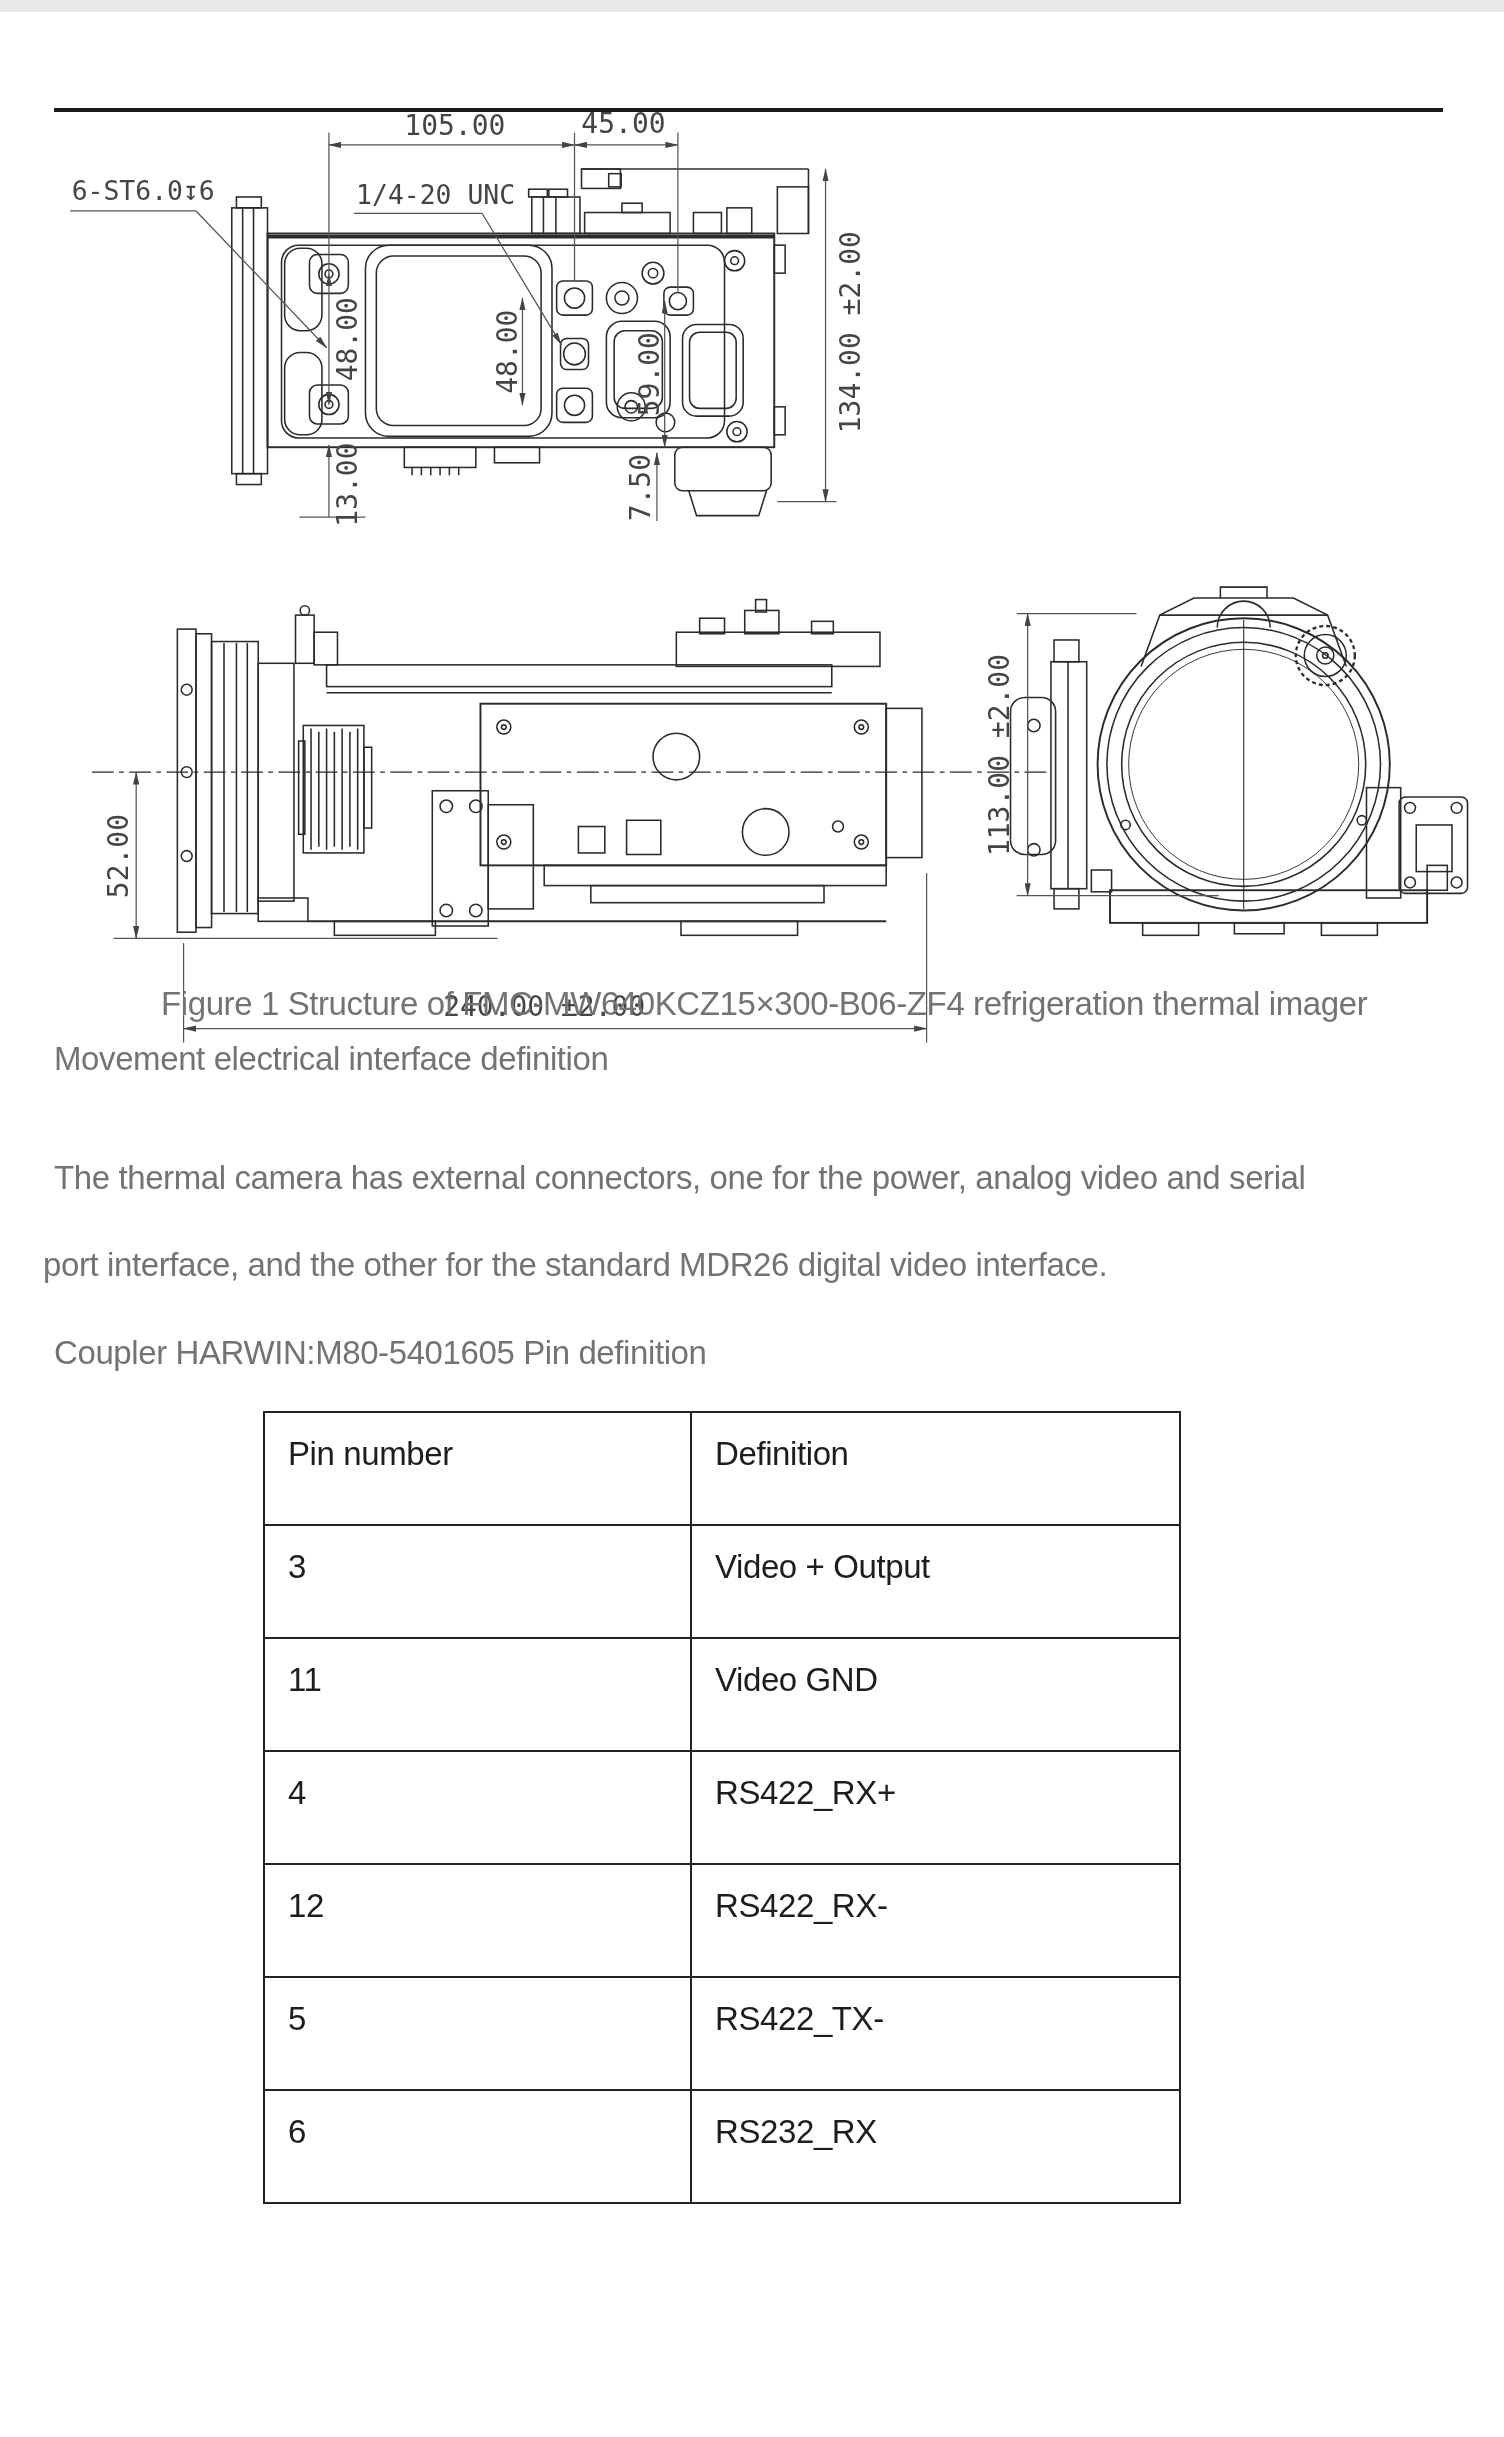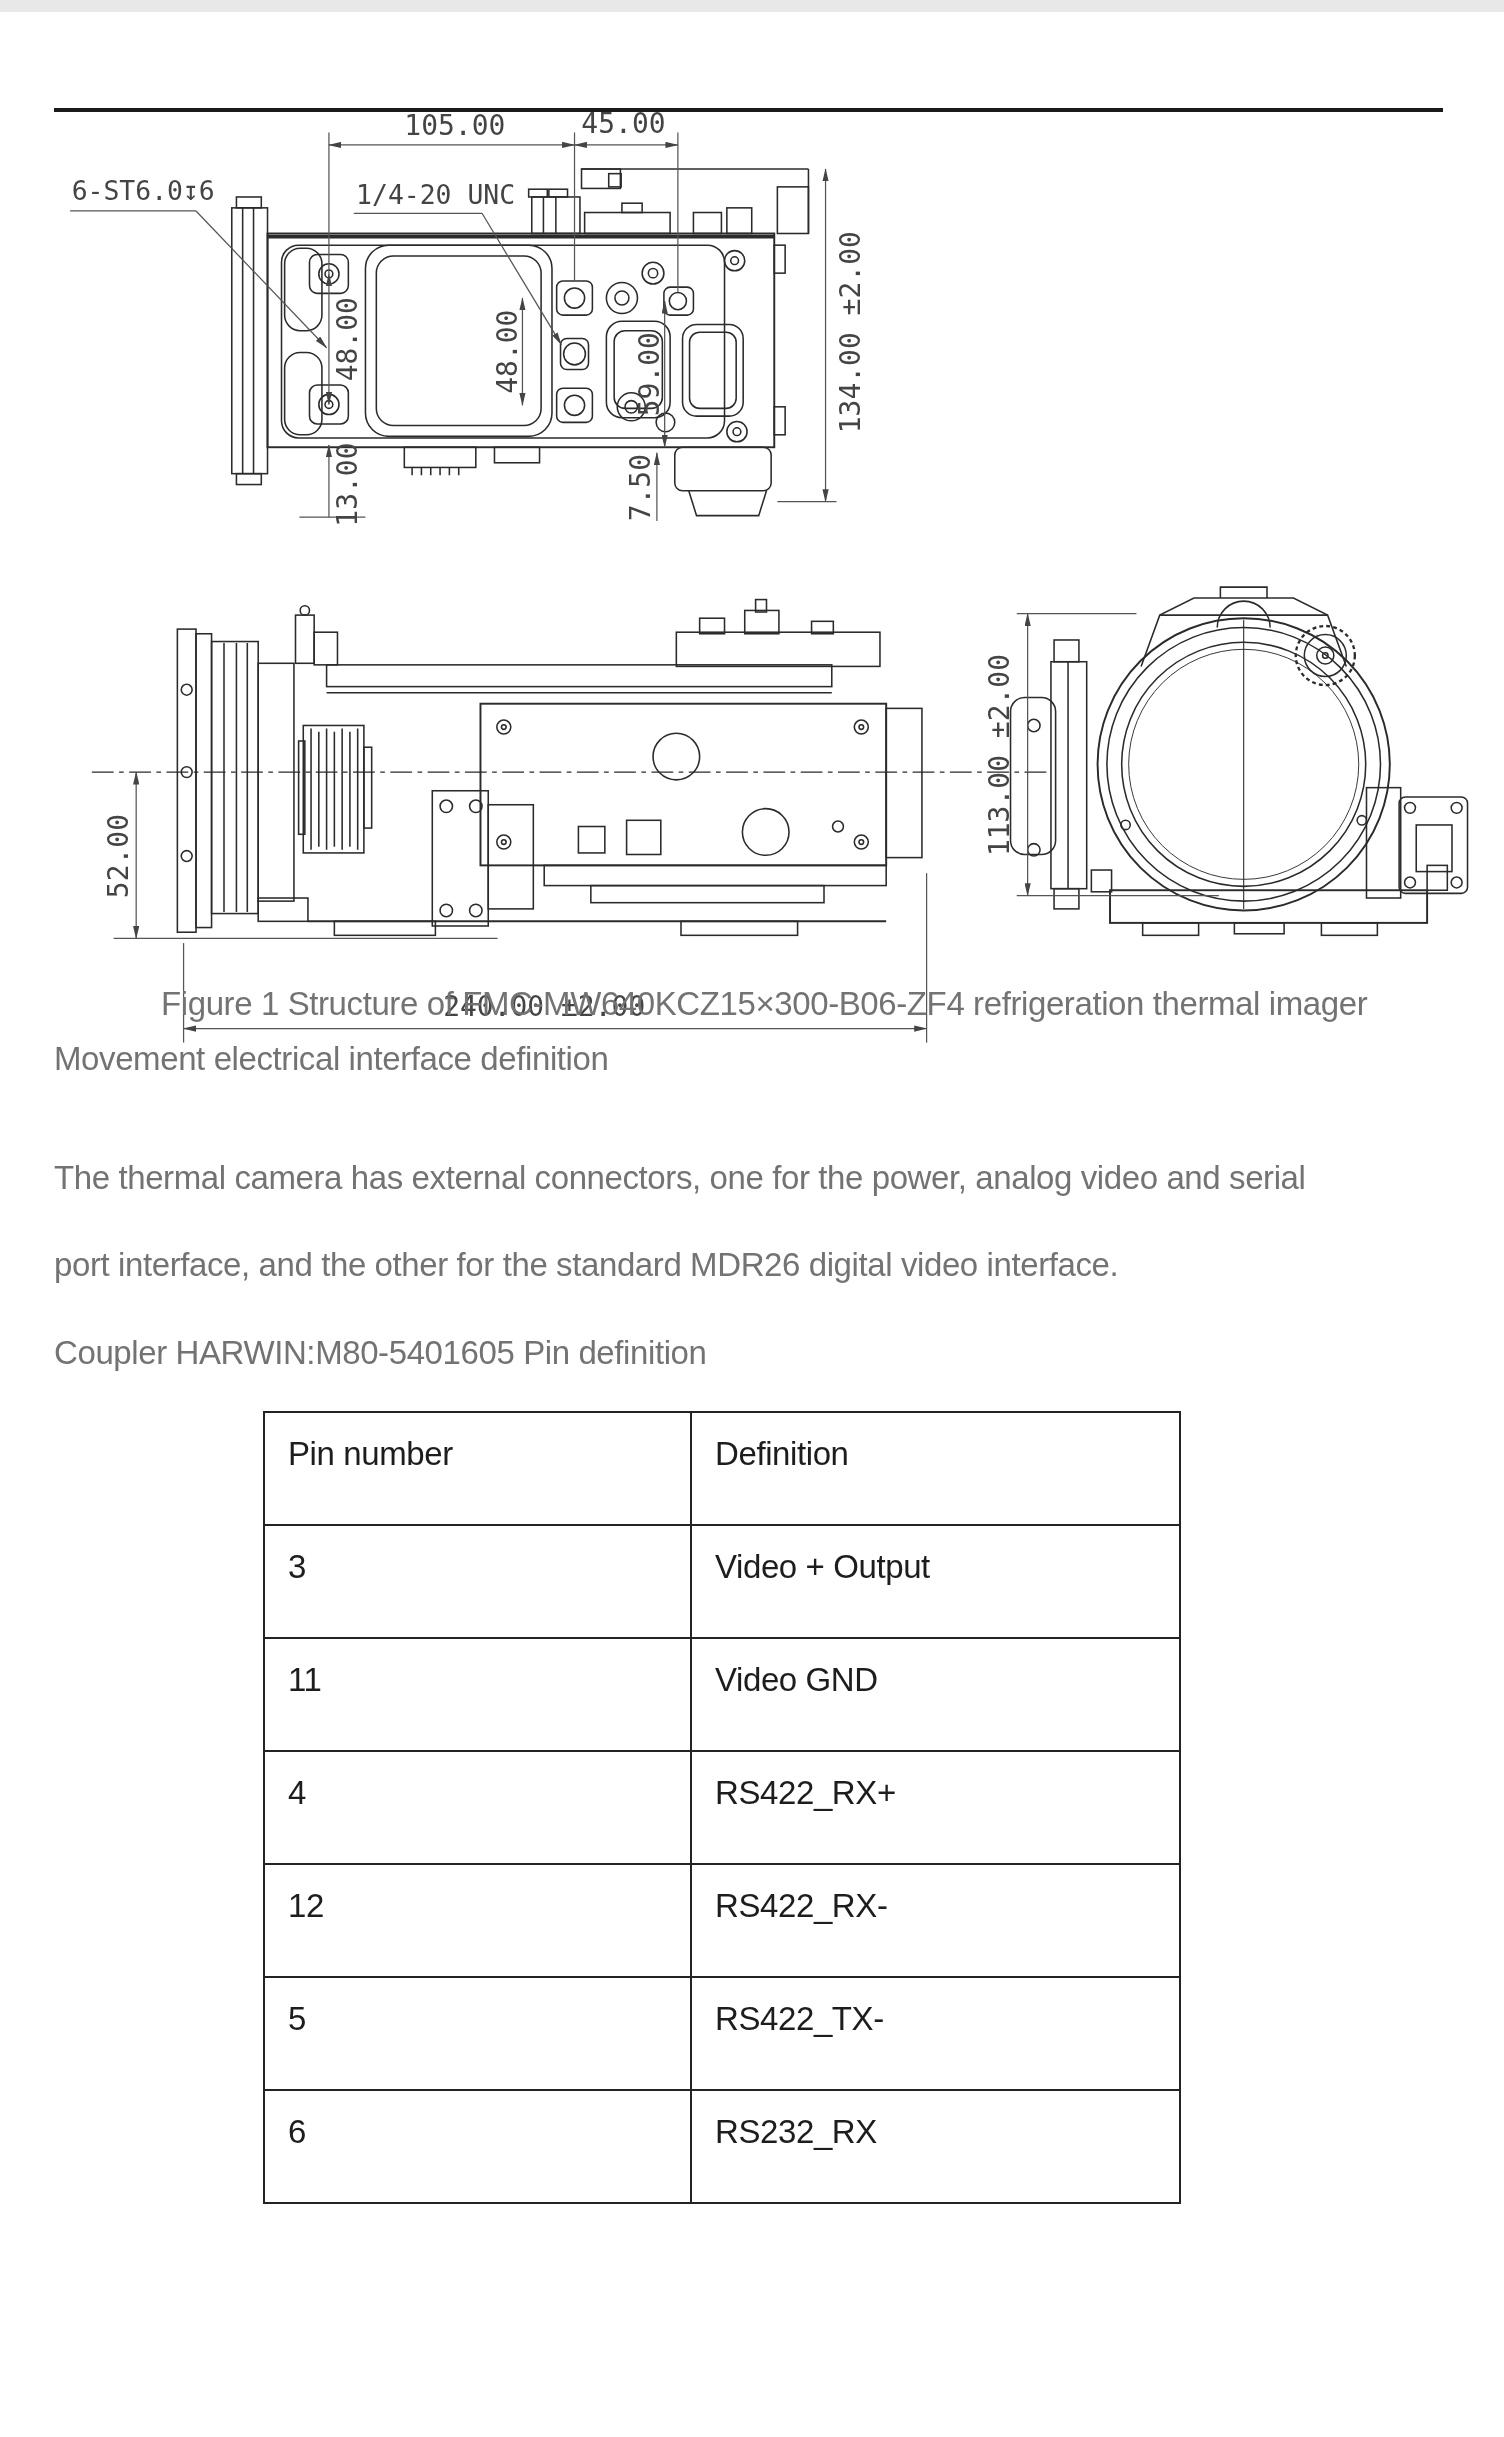--- a/index.html
+++ b/index.html
@@ -5,21 +5,21 @@
   html,body{margin:0;padding:0;background:#e8e8e8;}
   .page{
     position:relative;width:1505px;height:2438px;background:#ffffff;
     font-family:"Liberation Sans",sans-serif;color:#1d1d1d;overflow:hidden;margin:12px auto;
   }
   .toprule{position:absolute;left:54px;top:96px;width:1389px;height:3.9px;background:#1a1a1a;}
   .txt{position:absolute;font-size:33px;letter-spacing:-0.4px;white-space:nowrap;color:#737373;}
   .caption{left:161px;top:973px;}
   .heading{left:54px;top:1028px;}
   .para1{left:54px;top:1147px;}
-  .para2{left:54px;top:1234px;}
+  .para2{left:43px;top:1234px;}
   .tableintro{left:54px;top:1322px;}
   svg.draw{position:absolute;left:0;top:0;}
   svg.draw text{stroke:none;}
   .dim{font-family:"DejaVu Sans Mono",monospace;font-size:36px;fill:#444444;letter-spacing:0px;}
   .dimsm{font-family:"DejaVu Sans Mono",monospace;font-size:34px;fill:#444444;}
   table.pintable{
     position:absolute;left:263px;top:1399px;border-collapse:collapse;table-layout:fixed;
     font-size:33px;letter-spacing:-0.4px;color:#1d1d1d;
   }
   table.pintable td{

